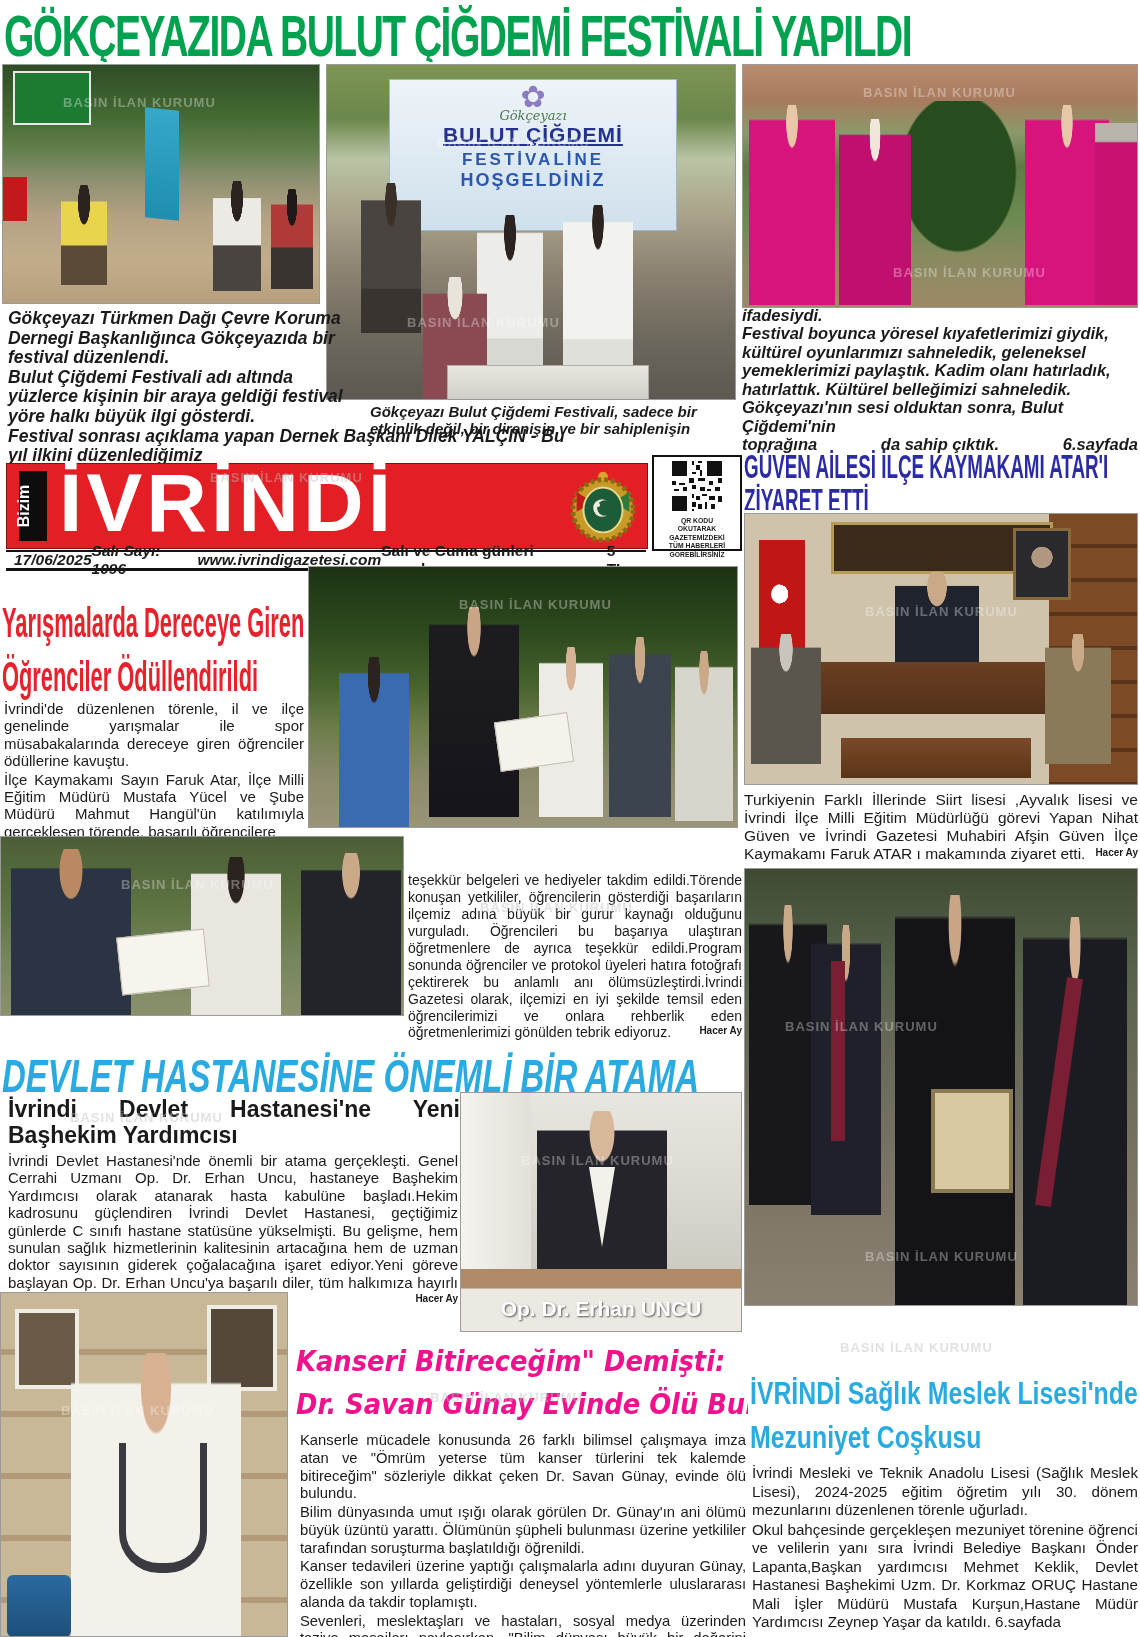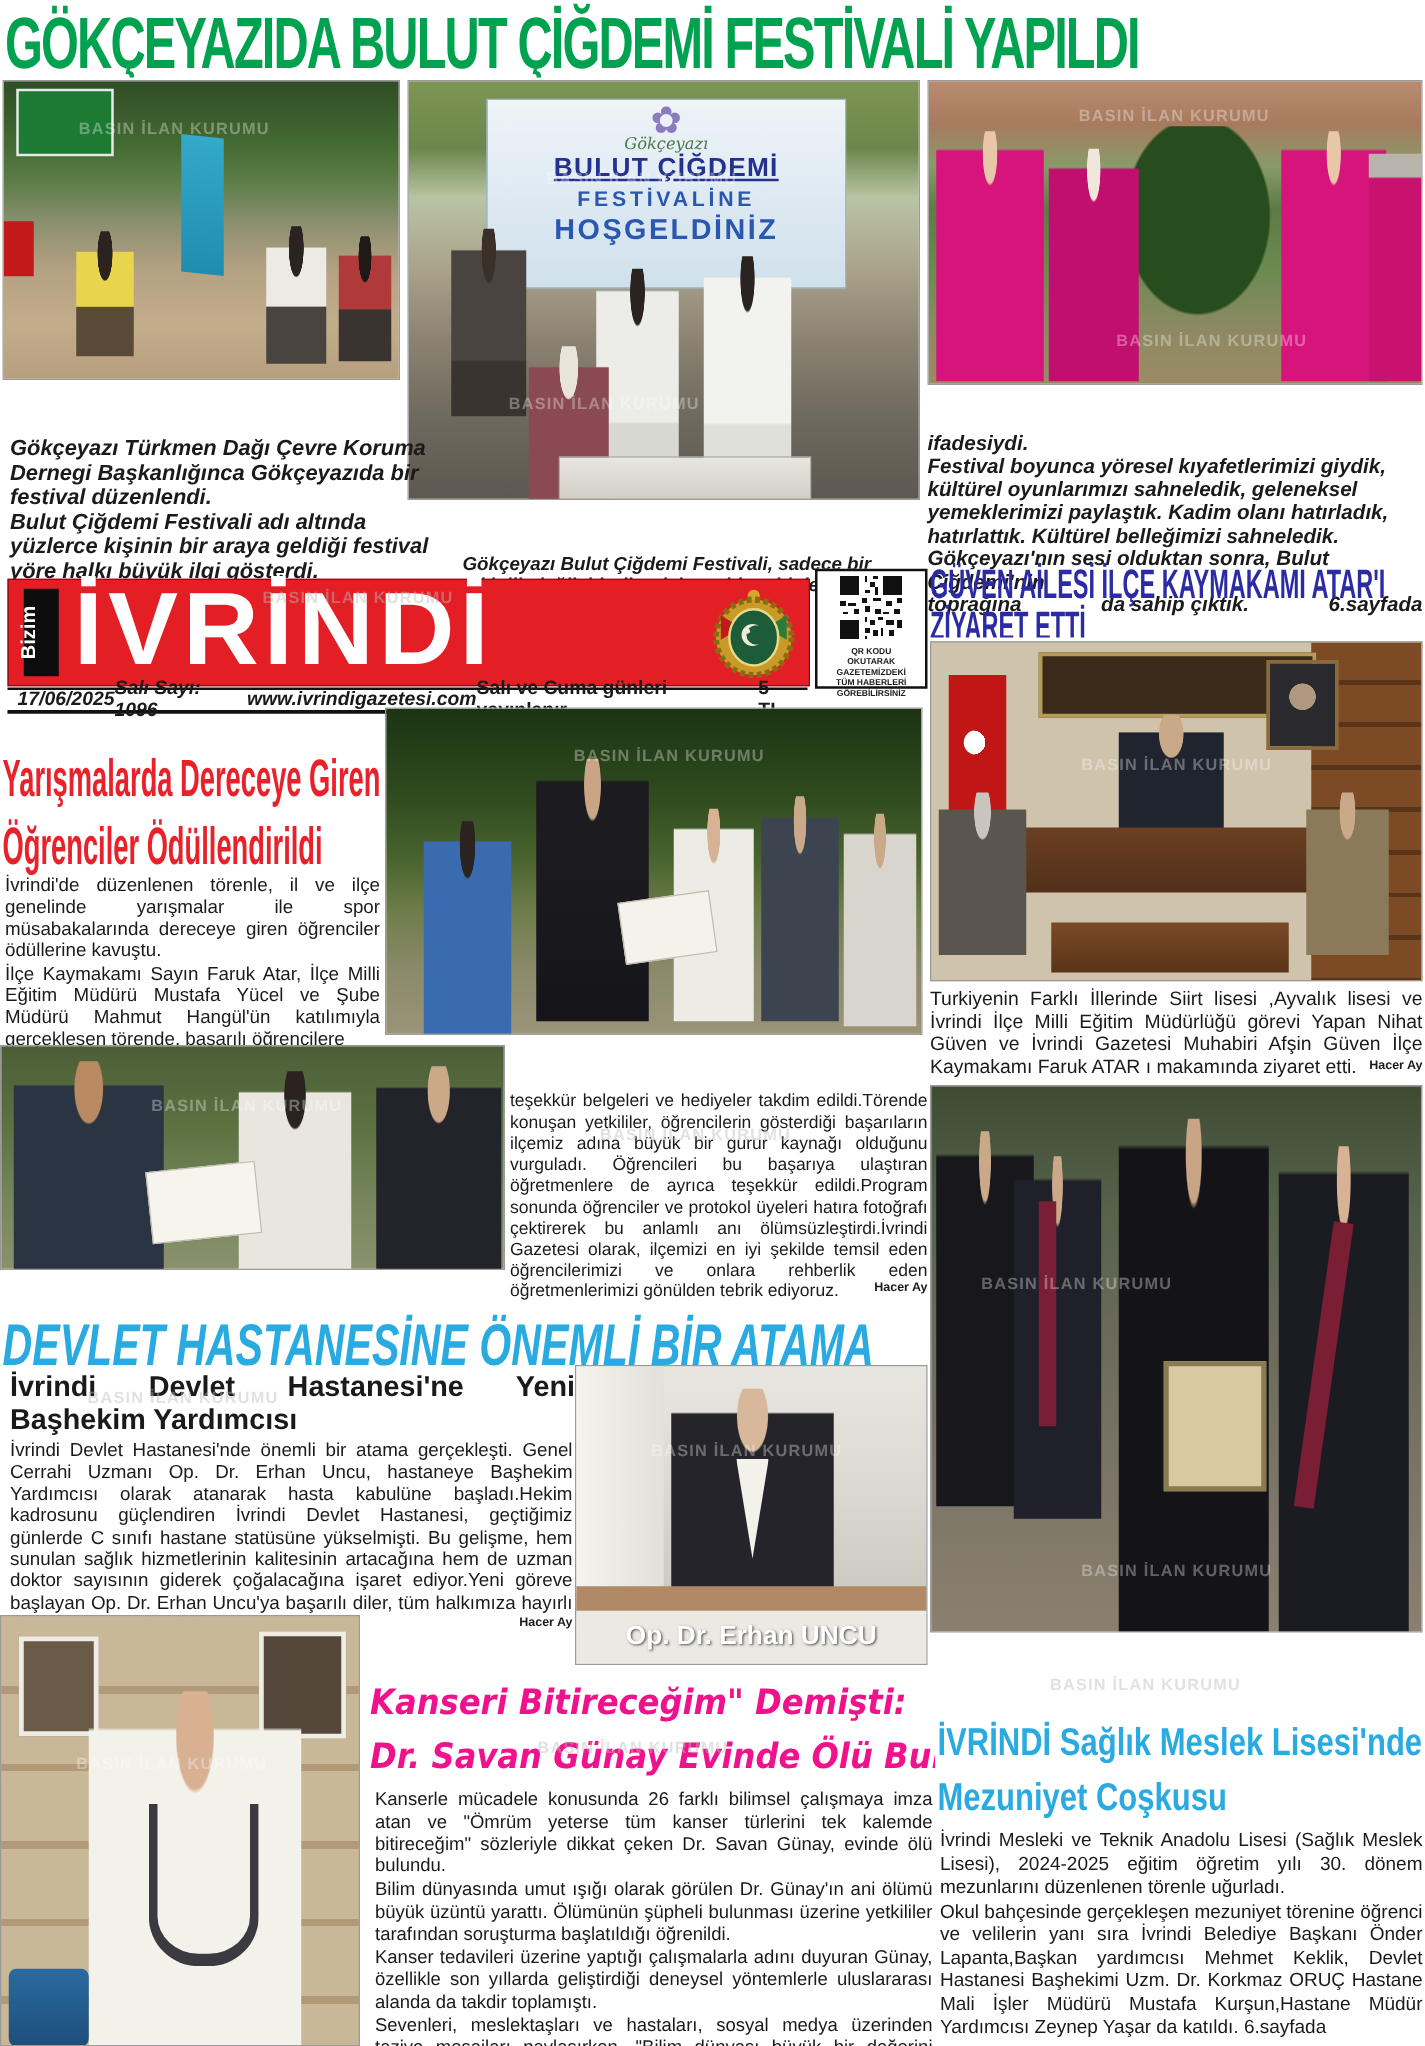--- a/index.html
+++ b/index.html
@@ -4,21 +4,21 @@
 <style>
   html,body{margin:0;padding:0;background:#fff;}
   #page{position:relative;width:1140px;height:1637px;background:#fff;overflow:hidden;
         font-family:"Liberation Sans",sans-serif;color:#1a1a1a;}
   .abs{position:absolute;}
   .ph{position:absolute;overflow:hidden;border:1px solid #9a9a9a;box-sizing:border-box;}
   .sh{position:absolute;}
   .cond{display:inline-block;transform-origin:0 0;white-space:nowrap;}
   .bodytxt{text-align:justify;line-height:1.16;}
   .bodytxt p{margin:0 0 1px 0;}
-  .toptxt{font-weight:700;font-style:italic;line-height:1.12;margin-top:40px;}
+  .toptxt{font-weight:700;font-style:italic;line-height:1.12;}
   .toptxt p{margin:0;}
   .byline{font-weight:700;font-size:10px;text-align:right;margin-top:-17px;}
   .wm{position:absolute;font-weight:700;font-size:13px;color:#fff;opacity:.33;white-space:nowrap;
       letter-spacing:1px;pointer-events:none;}
   .wmg{color:#bdbdbd;opacity:.45;}
   .qrline{font-size:6.8px;font-weight:700;text-align:center;line-height:1.25;}
 </style>
 </head>
 <body>
 
@@ -37,21 +37,21 @@
     <div class="sh" style="left:268px;top:124px;width:42px;height:100px;background:radial-gradient(ellipse at 50% 16%,#1f1a18 0 17%,transparent 18%),linear-gradient(180deg,transparent 15%,#b03a3a 16% 58%,#3a3430 59%);"></div>
     <span class="wm" style="left:60px;top:30px;">BASIN İLAN KURUMU</span>
   </div>
 
   <div class="ph" style="left:326px;top:64px;width:410px;height:336px;background:linear-gradient(180deg,#7e9553 0%,#6b874b 16%,#b9c4a4 28%,#a9a089 46%,#8b8272 62%,#6f6a5e 80%,#5d5850 100%);">
     <div class="sh" style="left:62px;top:14px;width:286px;height:150px;background:linear-gradient(180deg,#eef4f8,#cfe0ec);border:1px solid #9fb7c8;text-align:center;">
       <div style="font-size:30px;line-height:30px;color:#8d7bc0;margin-top:2px;">✿</div>
       <div style="font-family:'DejaVu Serif',serif;font-style:italic;font-size:13px;color:#4a7a4a;margin-top:-4px;">Gökçeyazı</div>
       <div style="font-weight:800;font-size:21px;color:#24318f;letter-spacing:1px;text-decoration:underline;">BULUT ÇİĞDEMİ</div>
       <div style="font-weight:800;font-size:17px;color:#2a57b0;letter-spacing:3px;margin-top:3px;">FESTİVALİNE</div>
-      <div style="font-weight:800;font-size:23px;color:#2a57b0;letter-spacing:2px;">HOŞGELDİNİZ</div>
+      <div style="font-weight:800;font-size:18px;color:#2a57b0;letter-spacing:2px;">HOŞGELDİNİZ</div>
     </div>
     <div class="sh" style="left:34px;top:118px;width:60px;height:150px;background:radial-gradient(ellipse at 50% 12%,#3a3028 0 13%,transparent 14%),linear-gradient(180deg,transparent 11%,#4a4440 12% 70%,#3a3430 71%);"></div>
     <div class="sh" style="left:150px;top:150px;width:66px;height:170px;background:radial-gradient(ellipse at 50% 11%,#2a2320 0 12%,transparent 13%),linear-gradient(180deg,transparent 10%,#ecece8 11% 72%,#d8d8d2 73%);"></div>
     <div class="sh" style="left:236px;top:140px;width:70px;height:180px;background:radial-gradient(ellipse at 50% 10%,#2a2320 0 11%,transparent 12%),linear-gradient(180deg,transparent 9%,#f2f2ee 10% 74%,#e0e0da 75%);"></div>
     <div class="sh" style="left:96px;top:212px;width:64px;height:124px;background:radial-gradient(ellipse at 50% 14%,#e8e4da 0 16%,transparent 17%),linear-gradient(180deg,transparent 13%,#8a4a52 14% 100%);"></div>
     <div class="sh" style="left:120px;top:300px;width:200px;height:36px;background:linear-gradient(180deg,#e8e6e0,#cfccc4);border:1px solid #b0aca4;"></div>
     <span class="wm" style="left:110px;top:70px;">BASIN İLAN KURUMU</span>
     <span class="wm" style="left:80px;top:250px;">BASIN İLAN KURUMU</span>
   </div>
 

